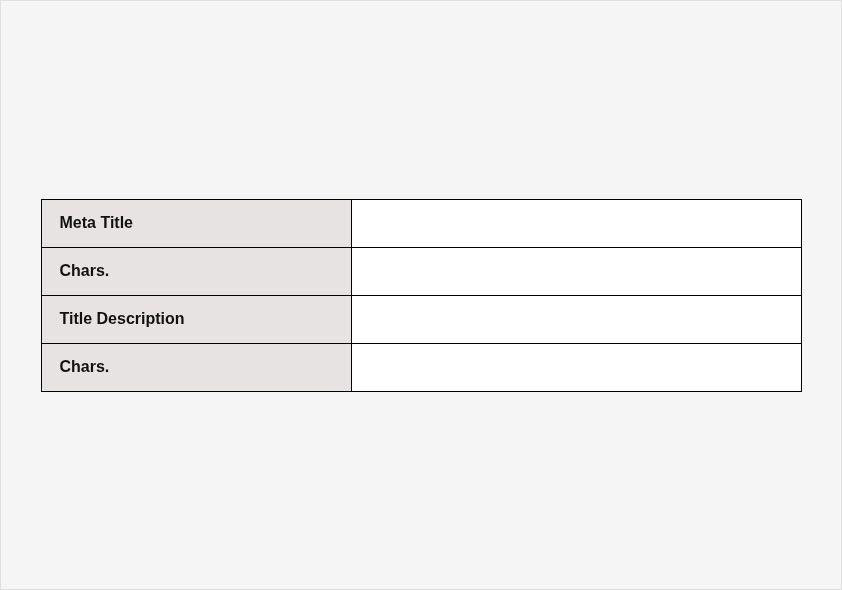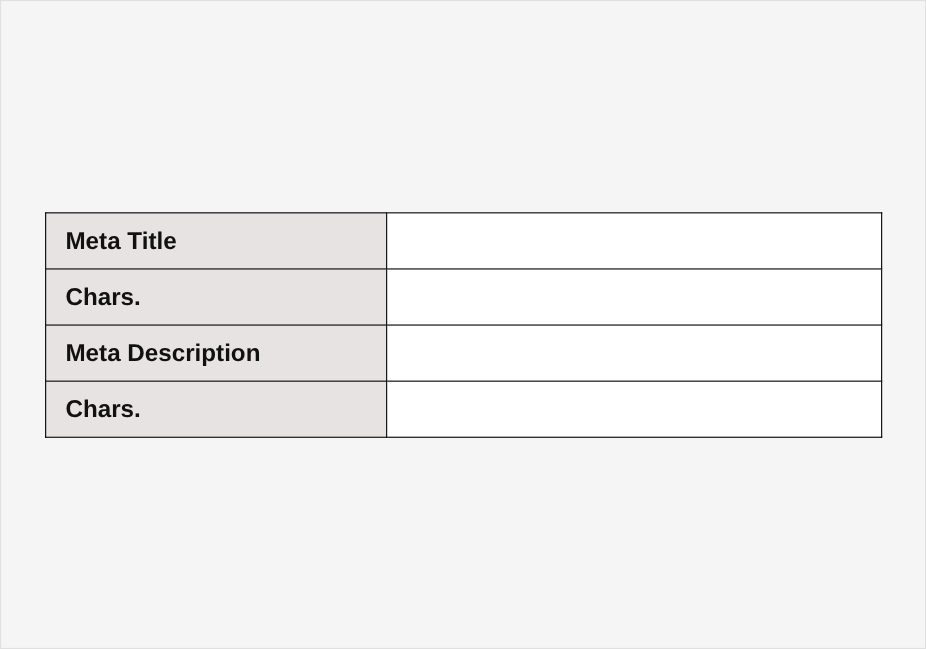--- a/index.html
+++ b/index.html
@@ -28,21 +28,21 @@
     td {
       border: 1px solid #000;
       padding: 12px 18px;
       height: 48px;
       vertical-align: middle;
     }
     td.label-cell {
       background: #e7e3e2;
       width: 310px;
       font-weight: 700;
-      font-size: 22px;
+      font-size: 16px;
       color: #111;
     }
     td.value-cell {
       background: #fff;
     }
   </style>
 </head>
 <body>
 
 <div class="table-container">
@@ -50,21 +50,21 @@
     <tbody>
       <tr>
         <td class="label-cell">Meta Title</td>
         <td class="value-cell"></td>
       </tr>
       <tr>
         <td class="label-cell">Chars.</td>
         <td class="value-cell"></td>
       </tr>
       <tr>
-        <td class="label-cell">Meta Description</td>
+        <td class="label-cell">Title Description</td>
         <td class="value-cell"></td>
       </tr>
       <tr>
         <td class="label-cell">Chars.</td>
         <td class="value-cell"></td>
       </tr>
     </tbody>
   </table>
 </div>
 

